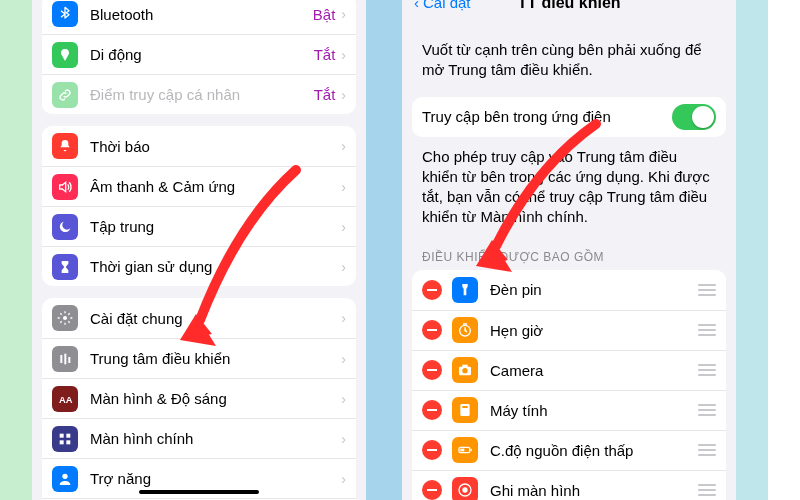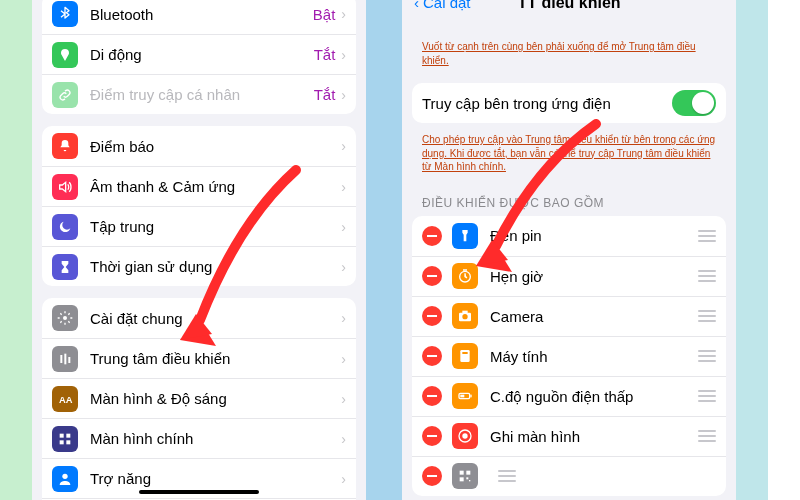--- a/index.html
+++ b/index.html
@@ -58,22 +58,22 @@
     display:flex; align-items:center; justify-content:center;
     margin-right: 12px; flex-shrink:0; color:#fff;
   }
   .ibox svg { width:16px; height:16px; fill:#fff; }
   .ibox.disabled { opacity:.5; }
   .lbl { flex:1; font-size:15px; color:#000; }
   .lbl.disabled { color:#b8b8bc; }
   .rtext { font-size:15px; color:#a21caf; margin-right:6px; }
   .chev { color:#c6c6c9; font-size:14px; }
   .note {
-    font-size: 10px; color:#c2410c;
-    padding: 10px 20px 4px; line-height:1.35;text-decoration:underline;
+    font-size: 15px; color:#000000;
+    padding: 10px 20px 4px; line-height:1.35;
   }
   .header-note {
     font-size:12px; color:#8a8a8e; letter-spacing:.5px;
     padding: 18px 20px 4px;
   }
   .toggle {
     width:44px; height:26px; border-radius:13px; background:#34c759;
     position:relative; flex-shrink:0;
   }
   .toggle::after {
@@ -143,21 +143,21 @@
           <span class="chev">›</span>
         </div>
       </div>
     <div class="group" id="grp-notif">
         <div class="row">
           <span class="ibox" style="background: rgb(255, 59, 48);">
             <svg viewBox="0 0 24 24">
               <path d="M12 3a5 5 0 00-5 5v3l-2 3h14l-2-3V8a5 5 0 00-5-5zM10 18a2 2 0 004 0" fill="#fff"></path>
             </svg>
           </span>
-          <span class="lbl">Điểm báo</span>
+          <span class="lbl">Thời báo</span>
           <span class="chev">›</span>
         </div>
         <div class="row">
           <span class="ibox" style="background: rgb(255, 45, 85);">
             <svg viewBox="0 0 24 24">
               <path d="M4 9v6h4l5 4V5L8 9H4zM16 8c2 1 2 7 0 8M18 5c4 2 4 12 0 14" stroke="#fff" stroke-width="2" fill="none"></path>
             </svg>
           </span>
           <span class="lbl">Âm thanh &amp; Cảm ứng</span>
           <span class="chev">›</span>
@@ -197,21 +197,21 @@
             <svg viewBox="0 0 24 24">
               <rect x="5" y="6" width="3" height="12" fill="#fff"></rect>
               <rect x="11" y="4" width="3" height="16" fill="#fff"></rect>
               <rect x="17" y="9" width="3" height="9" fill="#fff"></rect>
             </svg>
           </span>
           <span class="lbl">Trung tâm điều khiển</span>
           <span class="chev">›</span>
         </div>
         <div class="row">
-          <span class="ibox" style="background: #a16207;">
+          <span class="ibox" style="background: #7f1d1d;">
             <svg viewBox="0 0 24 24">
               <text x="3" y="18" font-size="14" font-weight="700" fill="#fff">AA</text>
             </svg>
           </span>
           <span class="lbl">Màn hình &amp; Độ sáng</span>
           <span class="chev">›</span>
         </div>
         <div class="row">
           <span class="ibox" style="background: rgb(58, 58, 138);">
             <svg viewBox="0 0 24 24">

